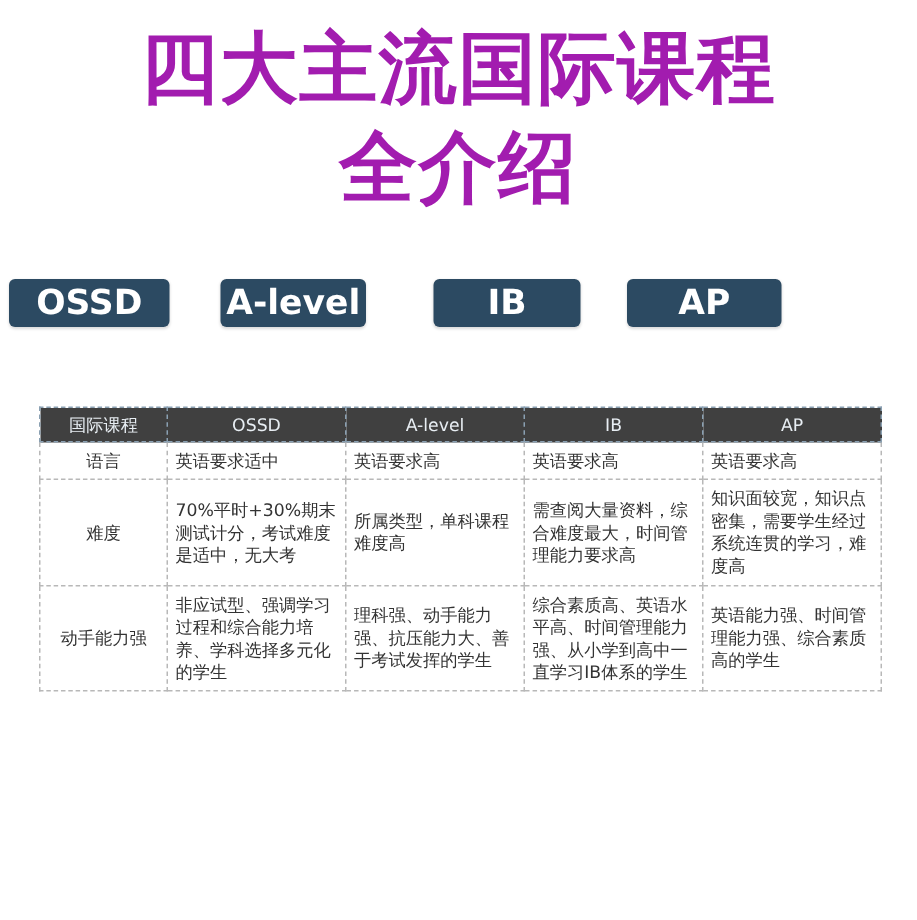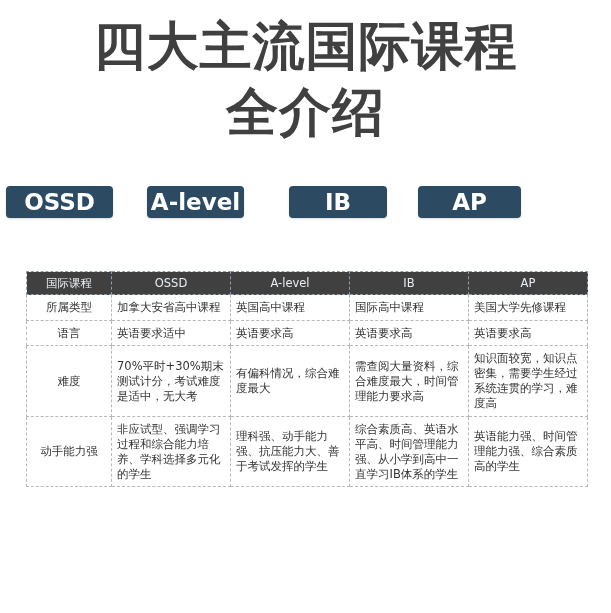--- a/index.html
+++ b/index.html
@@ -2,21 +2,21 @@
 <html><head>
   <meta charset="utf-8">
   <style>
     html, body { margin: 0; padding: 0; }
     body {
       width: 611px; height: 613px; background: #ffffff; position: relative; overflow: hidden;
       font-family: "DejaVu Sans", "Liberation Sans", sans-serif;
     }
     .title {
       position: absolute; left: 0; width: 611px; text-align: center;
-      color: #404040; font-weight: bold; letter-spacing: 1px;
+      color: #a21caf; font-weight: bold; letter-spacing: 1px;
       font-family: "DejaVu Sans", sans-serif;
     }
     .title.l1 { top: 16px; font-size: 52px; line-height: 60px; }
     .title.l2 { top: 82px; font-size: 52px; line-height: 60px; }
 
     .pill {
       position: absolute; top: 186px; height: 32px; background: #2c4a62; color: #ffffff;
       border-radius: 4px; text-align: center; line-height: 32px; font-weight: bold;
       font-size: 23px; font-family: "DejaVu Sans", sans-serif; box-shadow: 0 1px 2px rgba(0,0,0,0.15);
     }
@@ -62,38 +62,31 @@
   <thead>
     <tr>
       <th>国际课程</th>
       <th>OSSD</th>
       <th>A-level</th>
       <th>IB</th>
       <th>AP</th>
     </tr>
   </thead>
   <tbody>
-    <tr style="height:26px">
-      <td class="lbl">所属类型</td>
-      <td>加拿大安省高中课程</td>
-      <td>英国高中课程</td>
-      <td>国际高中课程</td>
-      <td>美国大学先修课程</td>
-    </tr>
     <tr style="height:25px">
       <td class="lbl">语言</td>
       <td>英语要求适中</td>
       <td>英语要求高</td>
       <td>英语要求高</td>
       <td>英语要求高</td>
     </tr>
     <tr style="height:71px">
       <td class="lbl">难度</td>
       <td>70%平时+30%期末测试计分，考试难度是适中，无大考</td>
-      <td>有偏科情况，综合难度最大</td>
+      <td>所属类型，单科课程难度高</td>
       <td>需查阅大量资料，综合难度最大，时间管理能力要求高</td>
       <td>知识面较宽，知识点密集，需要学生经过系统连贯的学习，难度高</td>
     </tr>
     <tr style="height:70px">
       <td class="lbl">动手能力强</td>
       <td>非应试型、强调学习过程和综合能力培养、学科选择多元化的学生</td>
       <td>理科强、动手能力强、抗压能力大、善于考试发挥的学生</td>
       <td>综合素质高、英语水平高、时间管理能力强、从小学到高中一直学习IB体系的学生</td>
       <td>英语能力强、时间管理能力强、综合素质高的学生</td>
     </tr>

